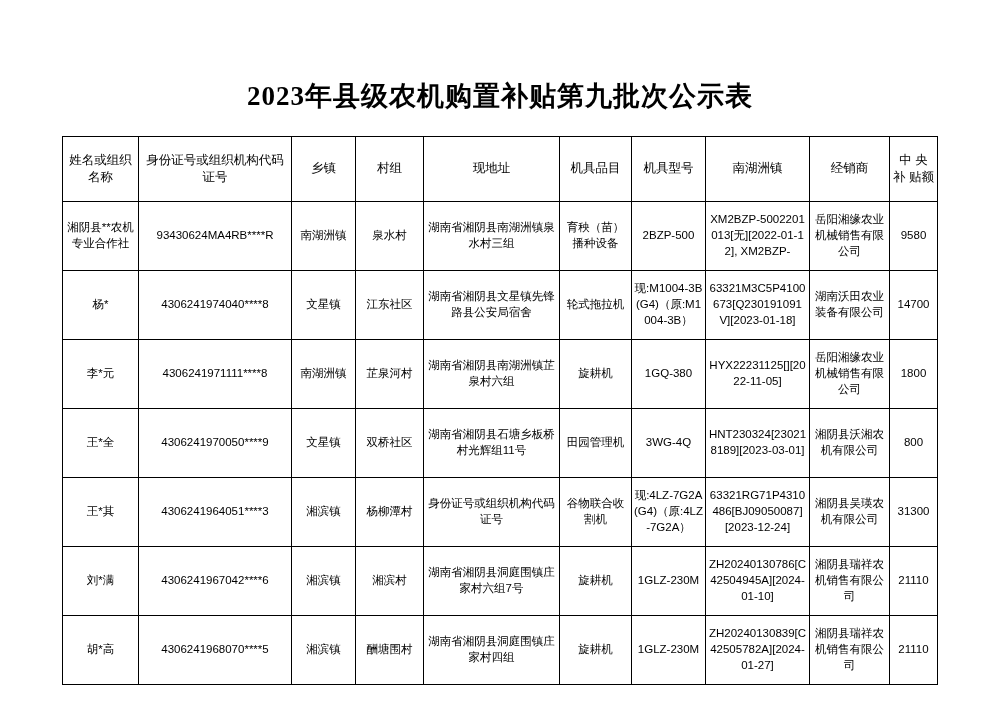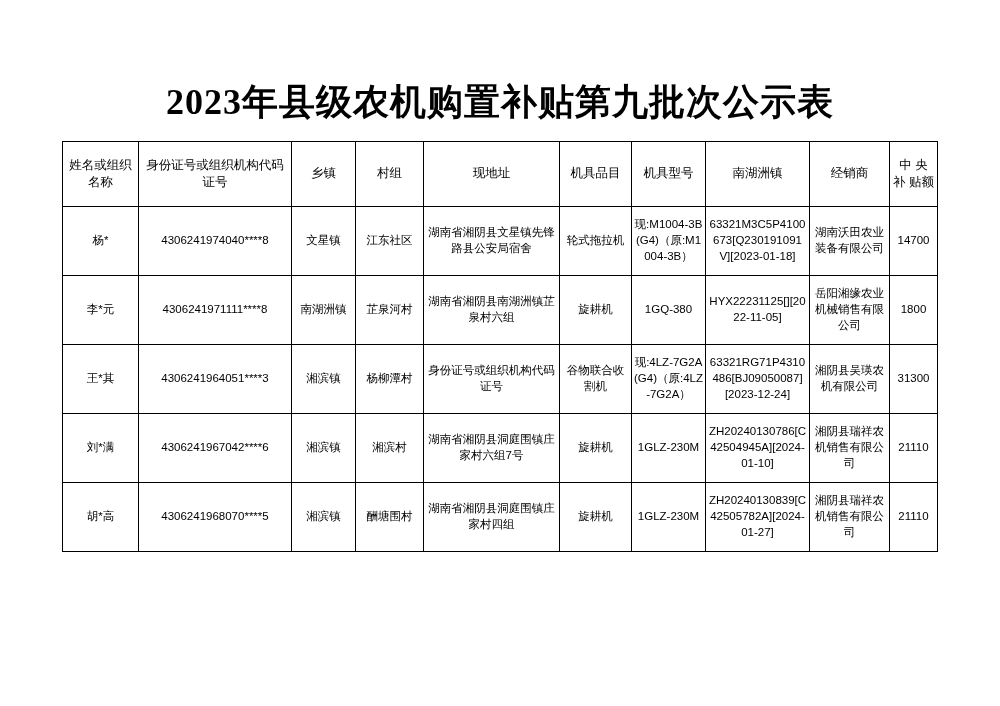--- a/index.html
+++ b/index.html
@@ -17,29 +17,29 @@
   .page {
     position: relative;
     width: 1000px;
     height: 706px;
     box-sizing: border-box;
   }
   .doc-title {
     text-align: center;
     font-family: "Liberation Serif", "DejaVu Serif", serif;
     font-weight: bold;
-    font-size: 36px;
+    font-size: 27px;
     letter-spacing: 1px;
     margin: 0;
     padding-top: 78px;
     padding-bottom: 14px;
   }
   table.subsidy {
     border-collapse: collapse;
-    margin: 0 auto;
+    margin: 8px auto;
     width: 836px;
     table-layout: fixed;
   }
   table.subsidy th,
   table.subsidy td {
     border: 1px solid #000000;
     text-align: center;
     vertical-align: middle;
     font-size: 11.5px;
     line-height: 1.38;
@@ -99,20 +99,32 @@
         <th>现地址</th>
         <th>机具品目</th>
         <th>机具型号</th>
         <th>南湖洲镇</th>
         <th>经销商</th>
         <th class="hdr-last">中 央 补 贴额</th>
       </tr>
     </thead>
     <tbody>
       <tr>
+        <td>湘阴县**农机专业合作社</td>
+        <td>93430624MA4RB****R</td>
+        <td>南湖洲镇</td>
+        <td>泉水村</td>
+        <td>湖南省湘阴县南湖洲镇泉水村三组</td>
+        <td>育秧（苗）播种设备</td>
+        <td>2BZP-500</td>
+        <td>XM2BZP-5002201013[无][2022-01-12], XM2BZP-</td>
+        <td>岳阳湘缘农业机械销售有限公司</td>
+        <td class="amount">9580</td>
+      </tr>
+      <tr>
         <td>杨*</td>
         <td>4306241974040****8</td>
         <td>文星镇</td>
         <td>江东社区</td>
         <td>湖南省湘阴县文星镇先锋路县公安局宿舍</td>
         <td>轮式拖拉机</td>
         <td>现:M1004-3B(G4)（原:M1004-3B）</td>
         <td>63321M3C5P4100673[Q230191091V][2023-01-18]</td>
         <td>湖南沃田农业装备有限公司</td>
         <td class="amount">14700</td>
@@ -121,20 +133,32 @@
         <td>李*元</td>
         <td>4306241971111****8</td>
         <td>南湖洲镇</td>
         <td>芷泉河村</td>
         <td>湖南省湘阴县南湖洲镇芷泉村六组</td>
         <td>旋耕机</td>
         <td>1GQ-380</td>
         <td>HYX22231125[][2022-11-05]</td>
         <td>岳阳湘缘农业机械销售有限公司</td>
         <td class="amount">1800</td>
+      </tr>
+      <tr>
+        <td>王*全</td>
+        <td>4306241970050****9</td>
+        <td>文星镇</td>
+        <td>双桥社区</td>
+        <td>湖南省湘阴县石塘乡板桥村光辉组11号</td>
+        <td>田园管理机</td>
+        <td>3WG-4Q</td>
+        <td>HNT230324[230218189][2023-03-01]</td>
+        <td>湘阴县沃湘农机有限公司</td>
+        <td class="amount">800</td>
       </tr>
       <tr>
         <td>王*其</td>
         <td>4306241964051****3</td>
         <td>湘滨镇</td>
         <td>杨柳潭村</td>
         <td>身份证号或组织机构代码证号</td>
         <td>谷物联合收割机</td>
         <td>现:4LZ-7G2A (G4)（原:4LZ-7G2A）</td>
         <td>63321RG71P4310486[BJ09050087][2023-12-24]</td>

